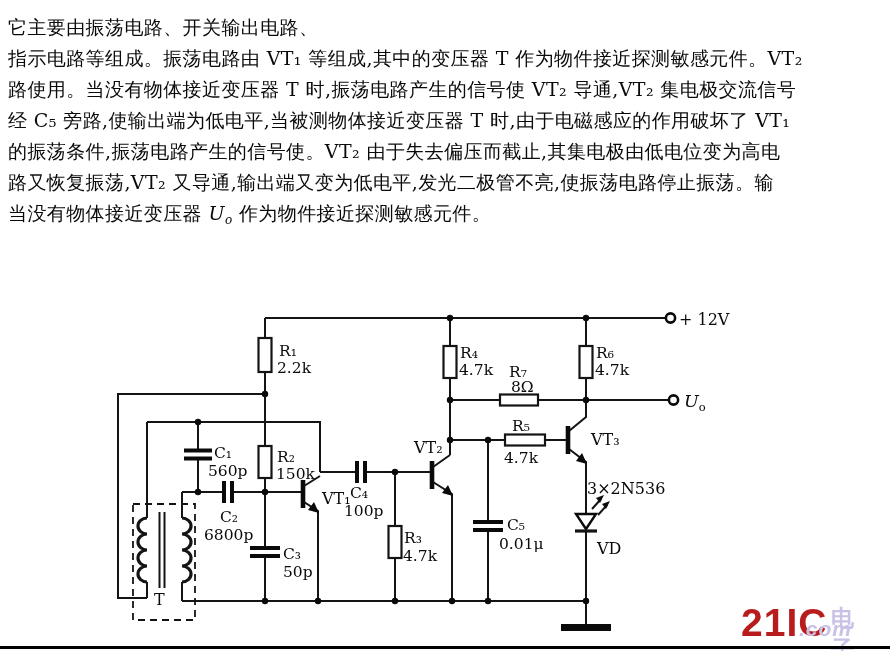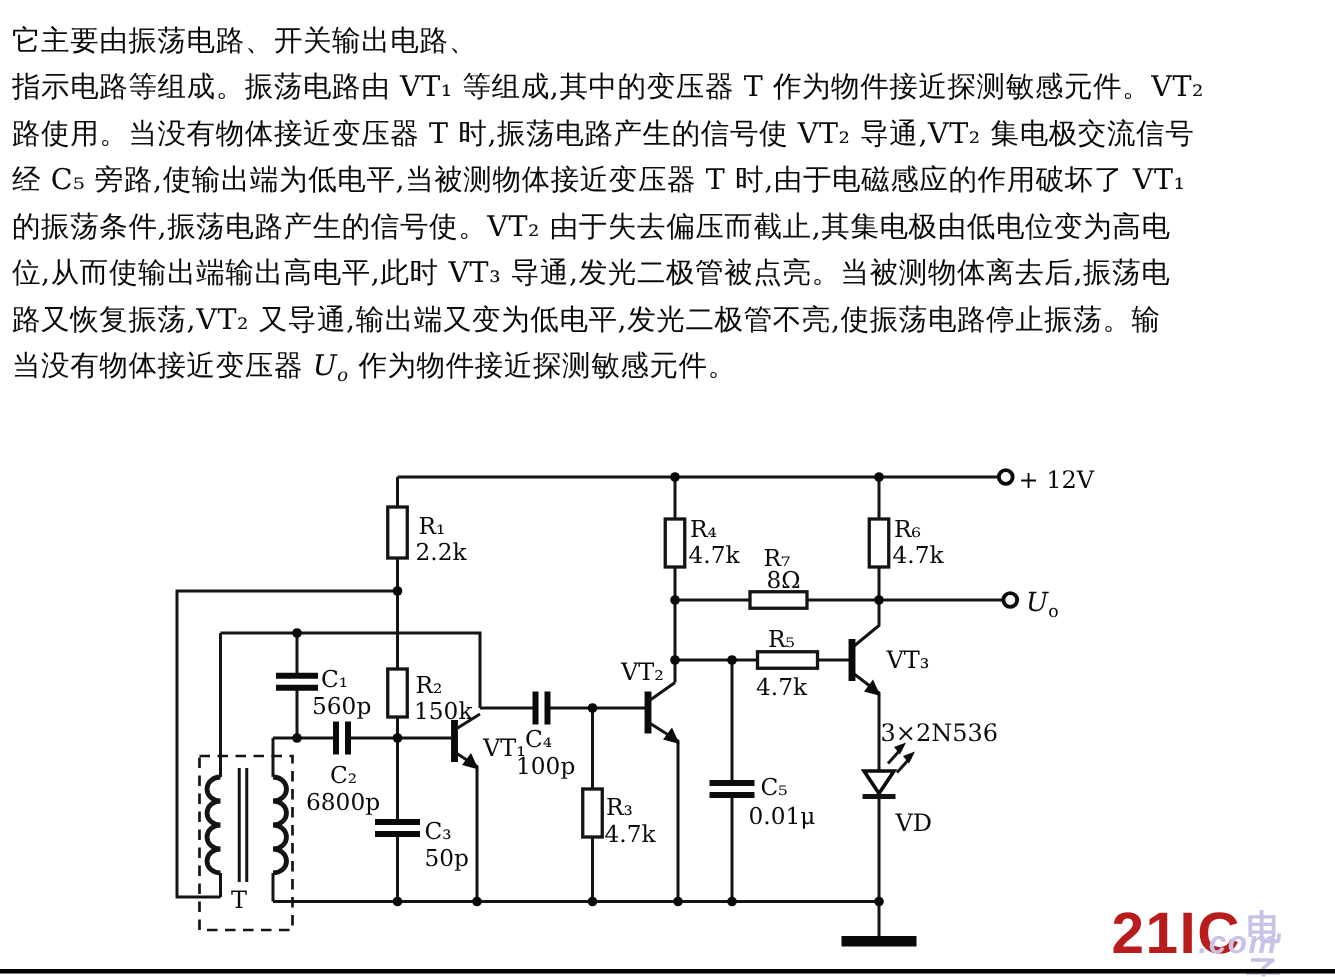--- a/index.html
+++ b/index.html
@@ -58,21 +58,20 @@
 <body>
 
 <div class="page">
 
   <div class="para">
     <div class="ln first">它主要由振荡电路、开关输出电路、</div>
     <div class="ln">指示电路等组成。振荡电路由 VT₁ 等组成,其中的变压器 T 作为物件接近探测敏感元件。VT₂</div>
     <div class="ln">路使用。当没有物体接近变压器 T 时,振荡电路产生的信号使 VT₂ 导通,VT₂ 集电极交流信号</div>
     <div class="ln">经 C₅ 旁路,使输出端为低电平,当被测物体接近变压器 T 时,由于电磁感应的作用破坏了 VT₁</div>
     <div class="ln">的振荡条件,振荡电路产生的信号使。VT₂ 由于失去偏压而截止,其集电极由低电位变为高电</div>
-    <div class="ln">位,从而使输出端输出高电平,此时 VT₃ 导通,发光二极管被点亮。当被测物体离去后,振荡电</div>
     <div class="ln">路又恢复振荡,VT₂ 又导通,输出端又变为低电平,发光二极管不亮,使振荡电路停止振荡。输</div>
     <div class="ln"><span>当没有物体接近变压器 </span><span class="sym-u">U</span><span class="sub-inline">o</span><span> 作为物件接近探测敏感元件。</span></div>
   </div>
 
   <svg width="890" height="651" viewBox="0 0 890 651" style="position:absolute;left:0;top:0;">
 
     <g>
 
       <path class="wire" d="M265,318 H666"></path>
 

